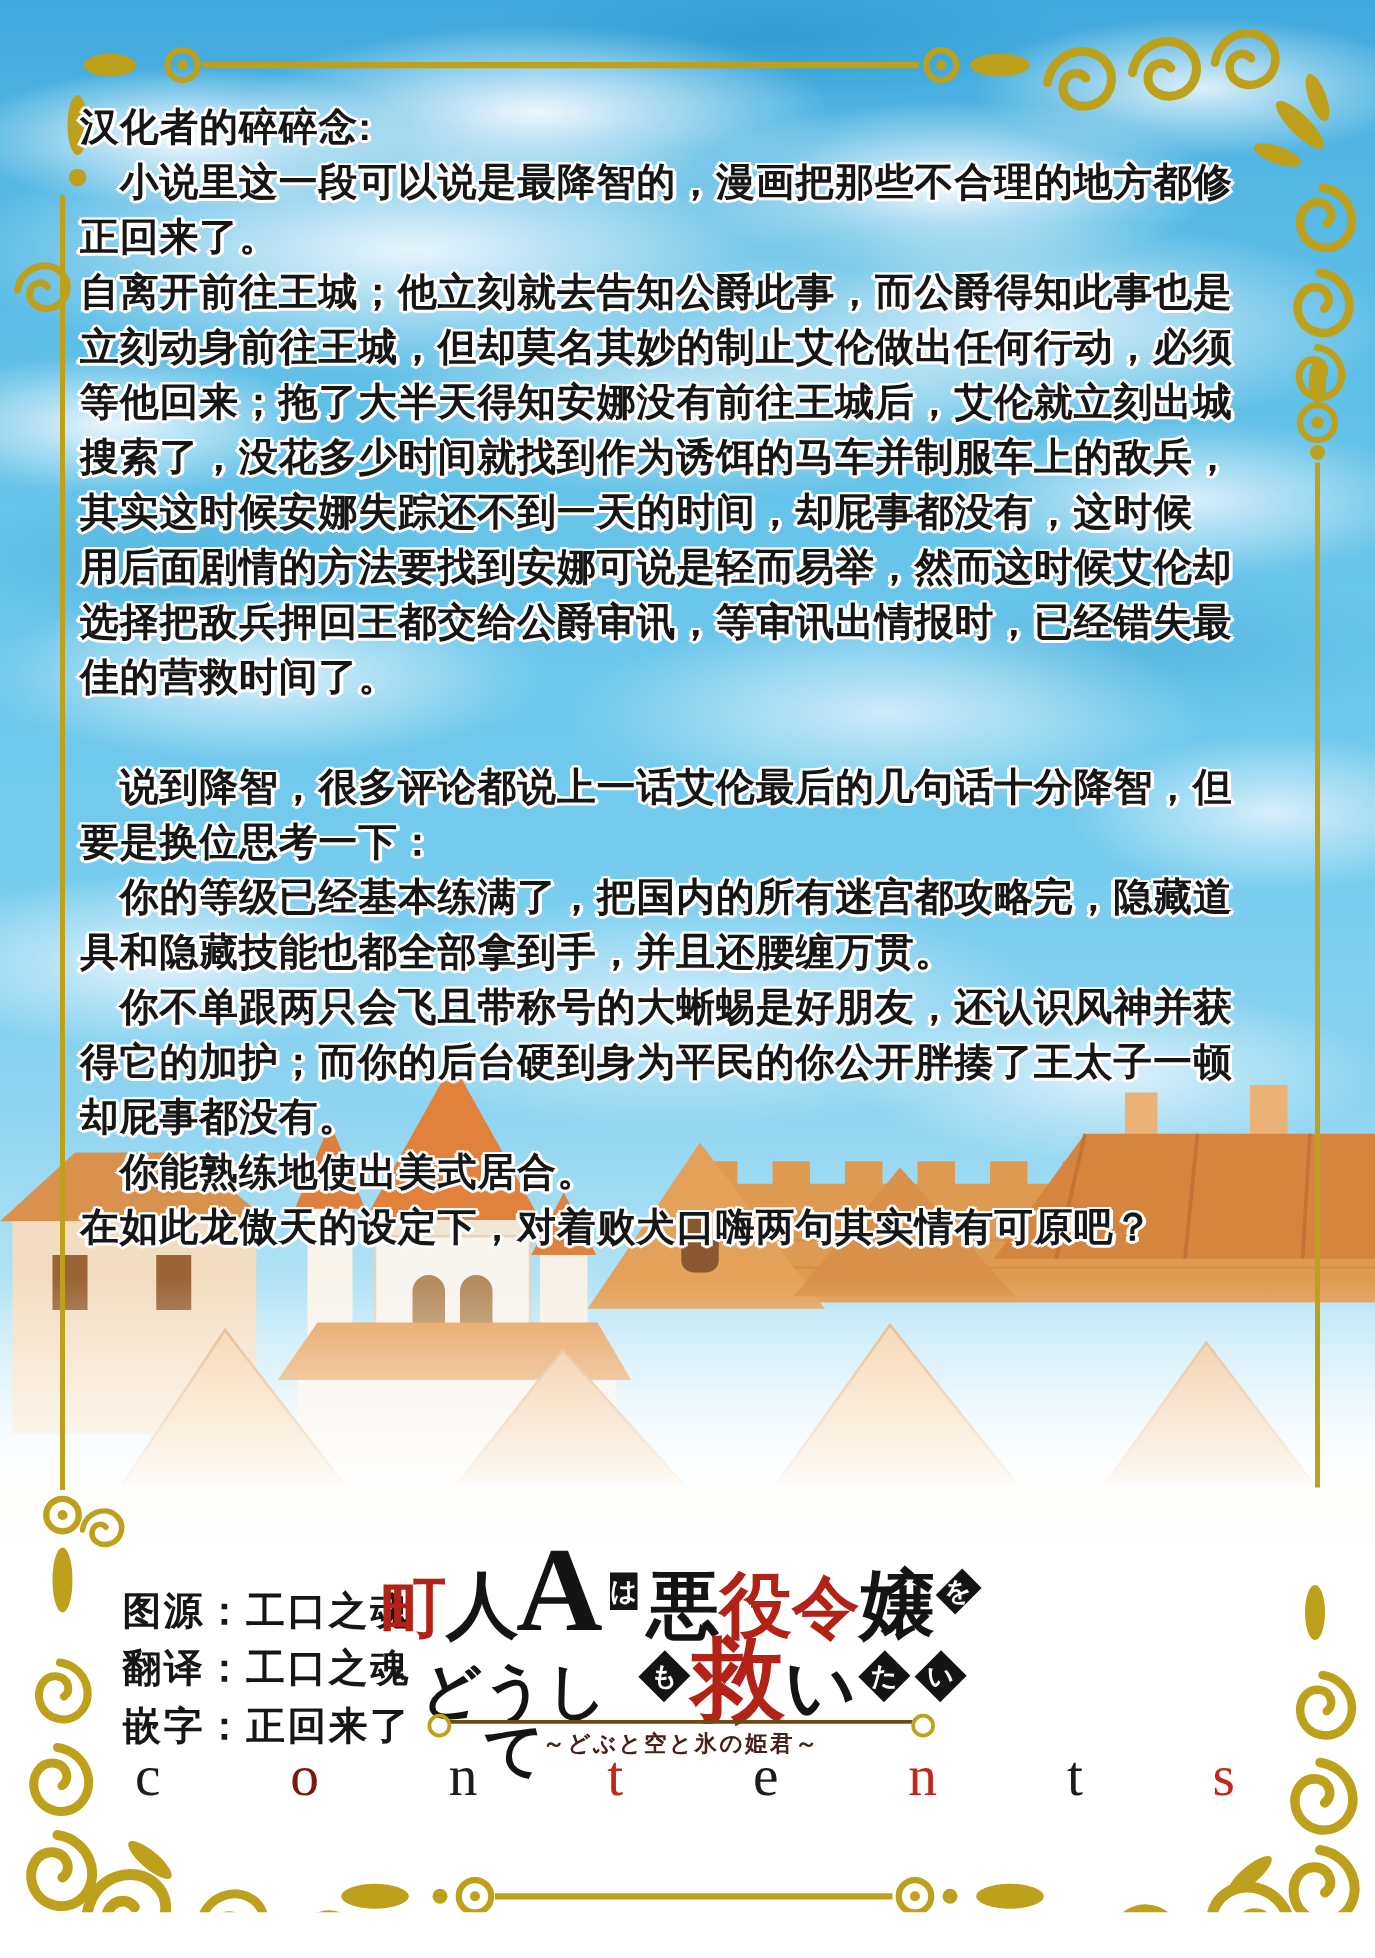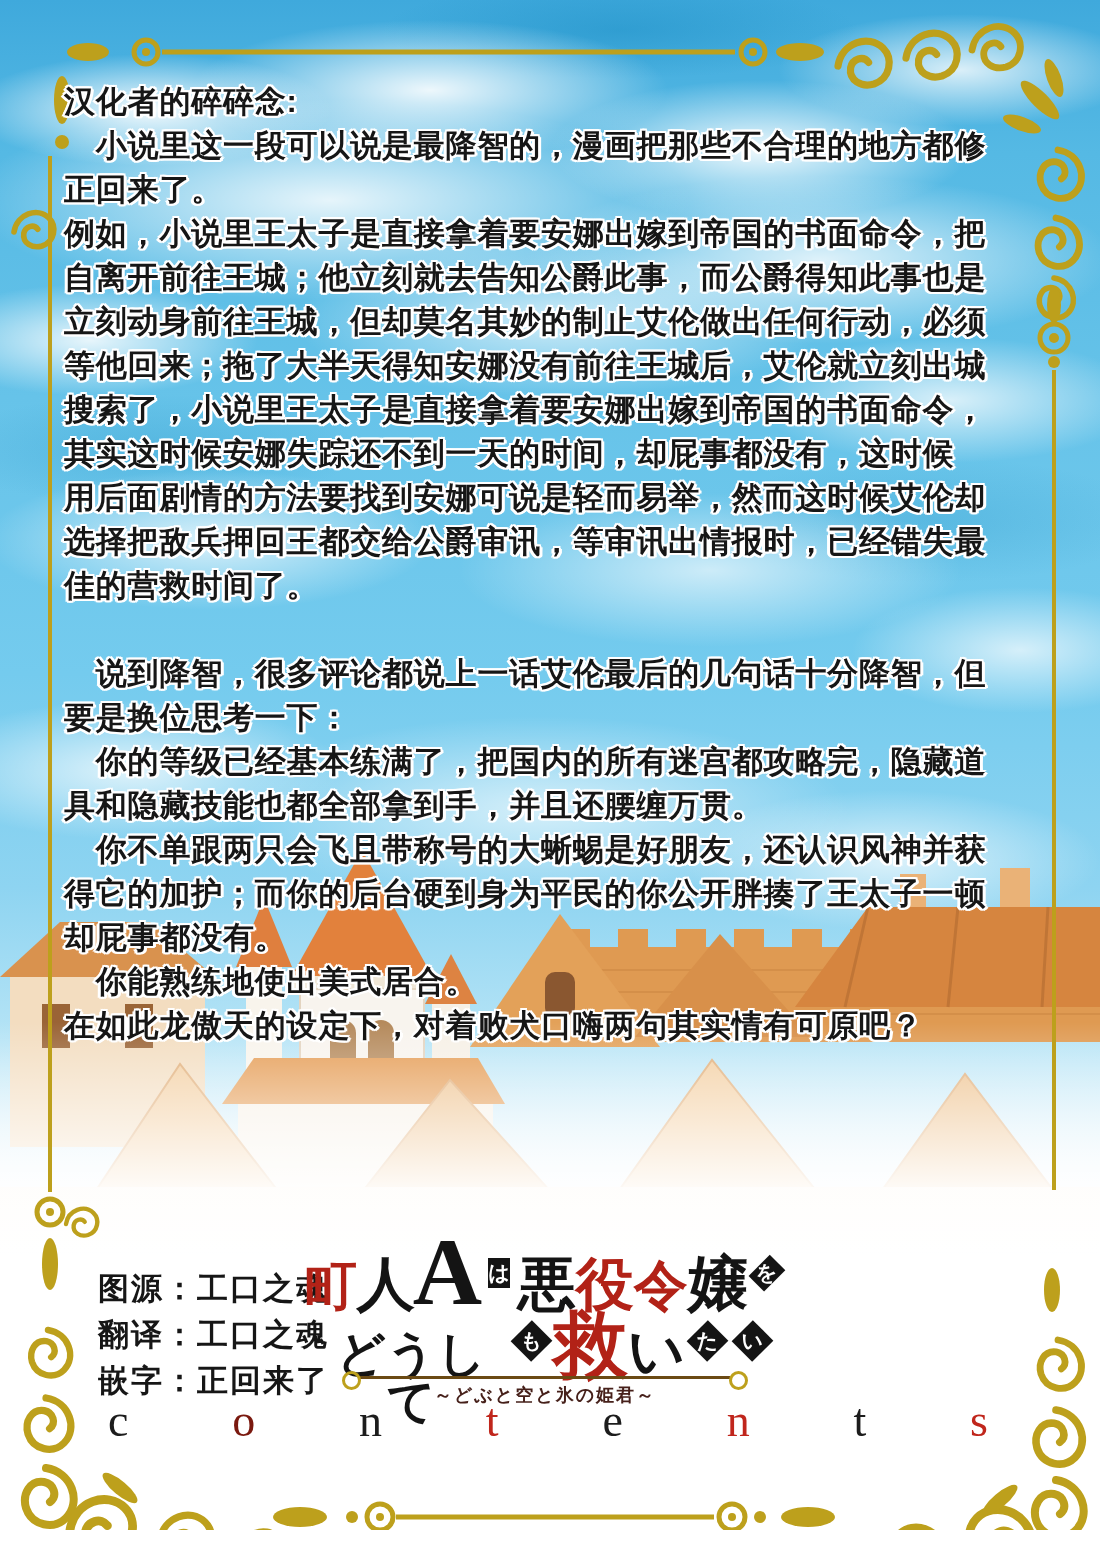--- a/index.html
+++ b/index.html
@@ -206,25 +206,24 @@
       <circle cx="732" cy="1517" r="4" stroke="none"></circle>
       <circle cx="760" cy="1517" r="6" stroke="none"></circle>
       <ellipse cx="808" cy="1517" rx="27" ry="10" stroke="none"></ellipse>
     </g>
   </svg>
 
   <div class="notes otl">
     <div class="line">汉化者的碎碎念:</div>
     <div class="line">　小说里这一段可以说是最降智的，漫画把那些不合理的地方都修</div>
     <div class="line">正回来了。</div>
-    <div class="line">例如，小说里王太子是直接拿着要安娜出嫁到帝国的书面命令，把</div>
     <div class="line">自离开前往王城；他立刻就去告知公爵此事，而公爵得知此事也是</div>
     <div class="line">立刻动身前往王城，但却莫名其妙的制止艾伦做出任何行动，必须</div>
     <div class="line">等他回来；拖了大半天得知安娜没有前往王城后，艾伦就立刻出城</div>
-    <div class="line">搜索了，小说里王太子是直接拿着要安娜出嫁到帝国的书面命令，</div>
+    <div class="line">搜索了，没花多少时间就找到作为诱饵的马车并制服车上的敌兵，</div>
     <div class="line">其实这时候安娜失踪还不到一天的时间，却屁事都没有，这时候</div>
     <div class="line">用后面剧情的方法要找到安娜可说是轻而易举，然而这时候艾伦却</div>
     <div class="line">选择把敌兵押回王都交给公爵审讯，等审讯出情报时，已经错失最</div>
     <div class="line">佳的营救时间了。</div>
     <div class="gap"></div>
     <div class="line">　说到降智，很多评论都说上一话艾伦最后的几句话十分降智，但</div>
     <div class="line">要是换位思考一下：</div>
     <div class="line">　你的等级已经基本练满了，把国内的所有迷宫都攻略完，隐藏道</div>
     <div class="line">具和隐藏技能也都全部拿到手，并且还腰缠万贯。</div>
     <div class="line">　你不单跟两只会飞且带称号的大蜥蜴是好朋友，还认识风神并获</div>

